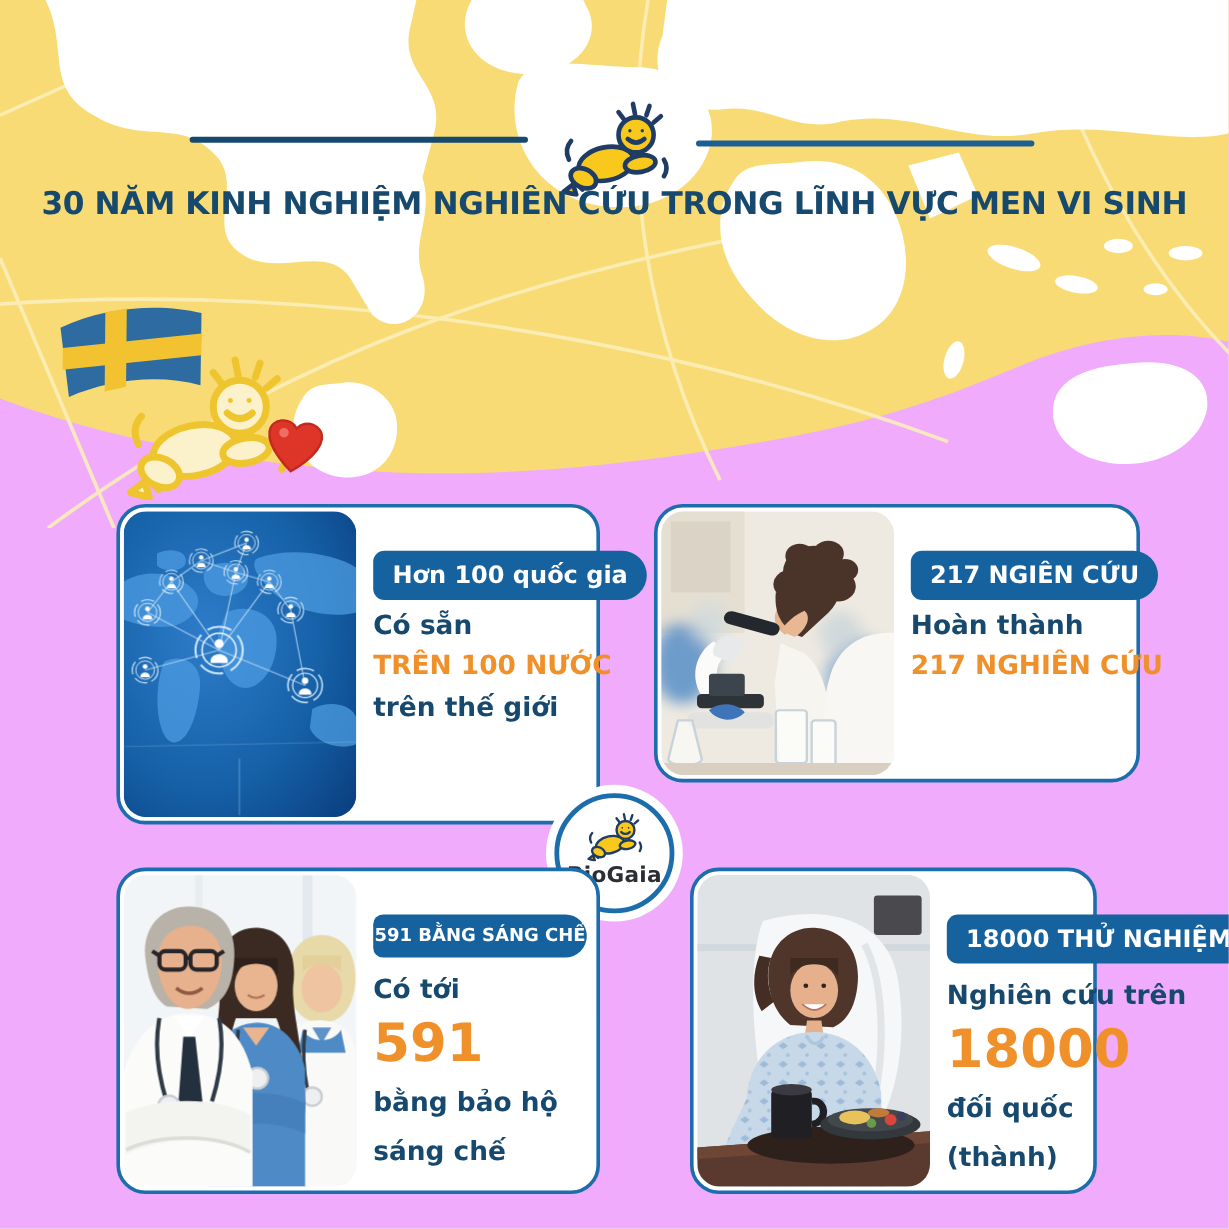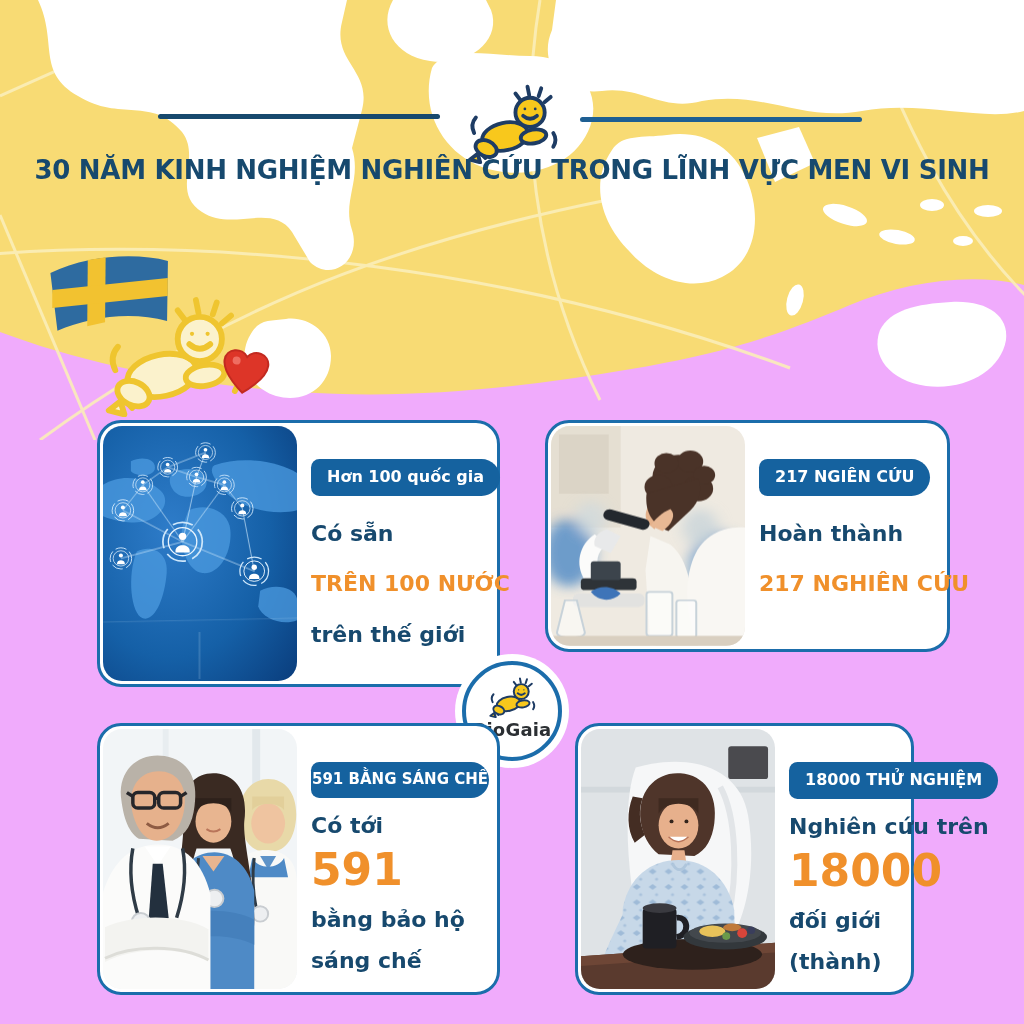--- a/index.html
+++ b/index.html
@@ -34,24 +34,24 @@
   #card-studies{left:545px;top:420px;width:405px;height:232px;padding-left:12px;}
   #card-patents{left:97px;top:723px;width:403px;height:272px;}
   #card-trials{left:575px;top:723px;width:339px;height:272px;}
 
   .card-img{position:absolute;left:3px;top:3px;width:194px;height:calc(100% - 6px);
             border-radius:19px;overflow:hidden;}
   .card-img svg{display:block;width:100%;height:100%;}
 
   .card-body{position:absolute;left:211px;top:36px;right:12px;}
   .badge{display:inline-block;background:var(--badge);color:#fff;font-weight:bold;
-         font-size:16px;line-height:1;padding:10px 16px 11px;
+         font-size:20px;line-height:1;padding:10px 16px 11px;
          border-radius:10px 22px 22px 10px;white-space:nowrap;}
   .badge.small{font-size:15px;padding:10px 1px 11px;}
-  .ln{font-weight:bold;font-size:22px;line-height:1.15;color:var(--ink);margin-top:25px;white-space:nowrap;}
+  .ln{font-weight:bold;font-size:22px;line-height:1.15;color:var(--ink);margin-top:9px;white-space:nowrap;}
   .ln.orange{color:var(--orange);}
   .ln.big{font-size:44px;line-height:1;color:var(--orange);}
   .compact .ln{margin-top:15px;}
   .compact .ln.big{margin-top:10px;}
 
   .center-logo{position:absolute;left:462px;top:661px;width:100px;height:100px;
                background:#fff;border:4px solid var(--border);border-radius:50%;
                box-sizing:border-box;box-shadow:0 0 0 7px #fff;text-align:center;}
   .center-logo svg{display:block;margin:9px auto 0;width:58px;height:44px;}
   .logo-word{font-weight:bold;font-size:18px;color:#2B2F33;letter-spacing:0.2px;margin-top:1px;}
@@ -366,18 +366,18 @@
         <ellipse cx="152" cy="206" rx="9" ry="4" fill="#C07A3A"></ellipse>
         <circle cx="162" cy="212" r="5" fill="#D8453A"></circle>
         <circle cx="171" cy="209" r="4" fill="#3A3E5C"></circle>
         <circle cx="146" cy="215" r="4" fill="#6A9A4A"></circle>
       </svg>
     </div>
     <div class="card-body">
       <span class="badge">18000 THỬ NGHIỆM</span>
       <div class="ln">Nghiên cứu trên</div>
       <div class="ln big">18000</div>
-      <div class="ln">đối giới</div>
+      <div class="ln">đối quốc</div>
       <div class="ln">(thành)</div>
     </div>
   </div>
 
 </div>
 
 </body></html>

